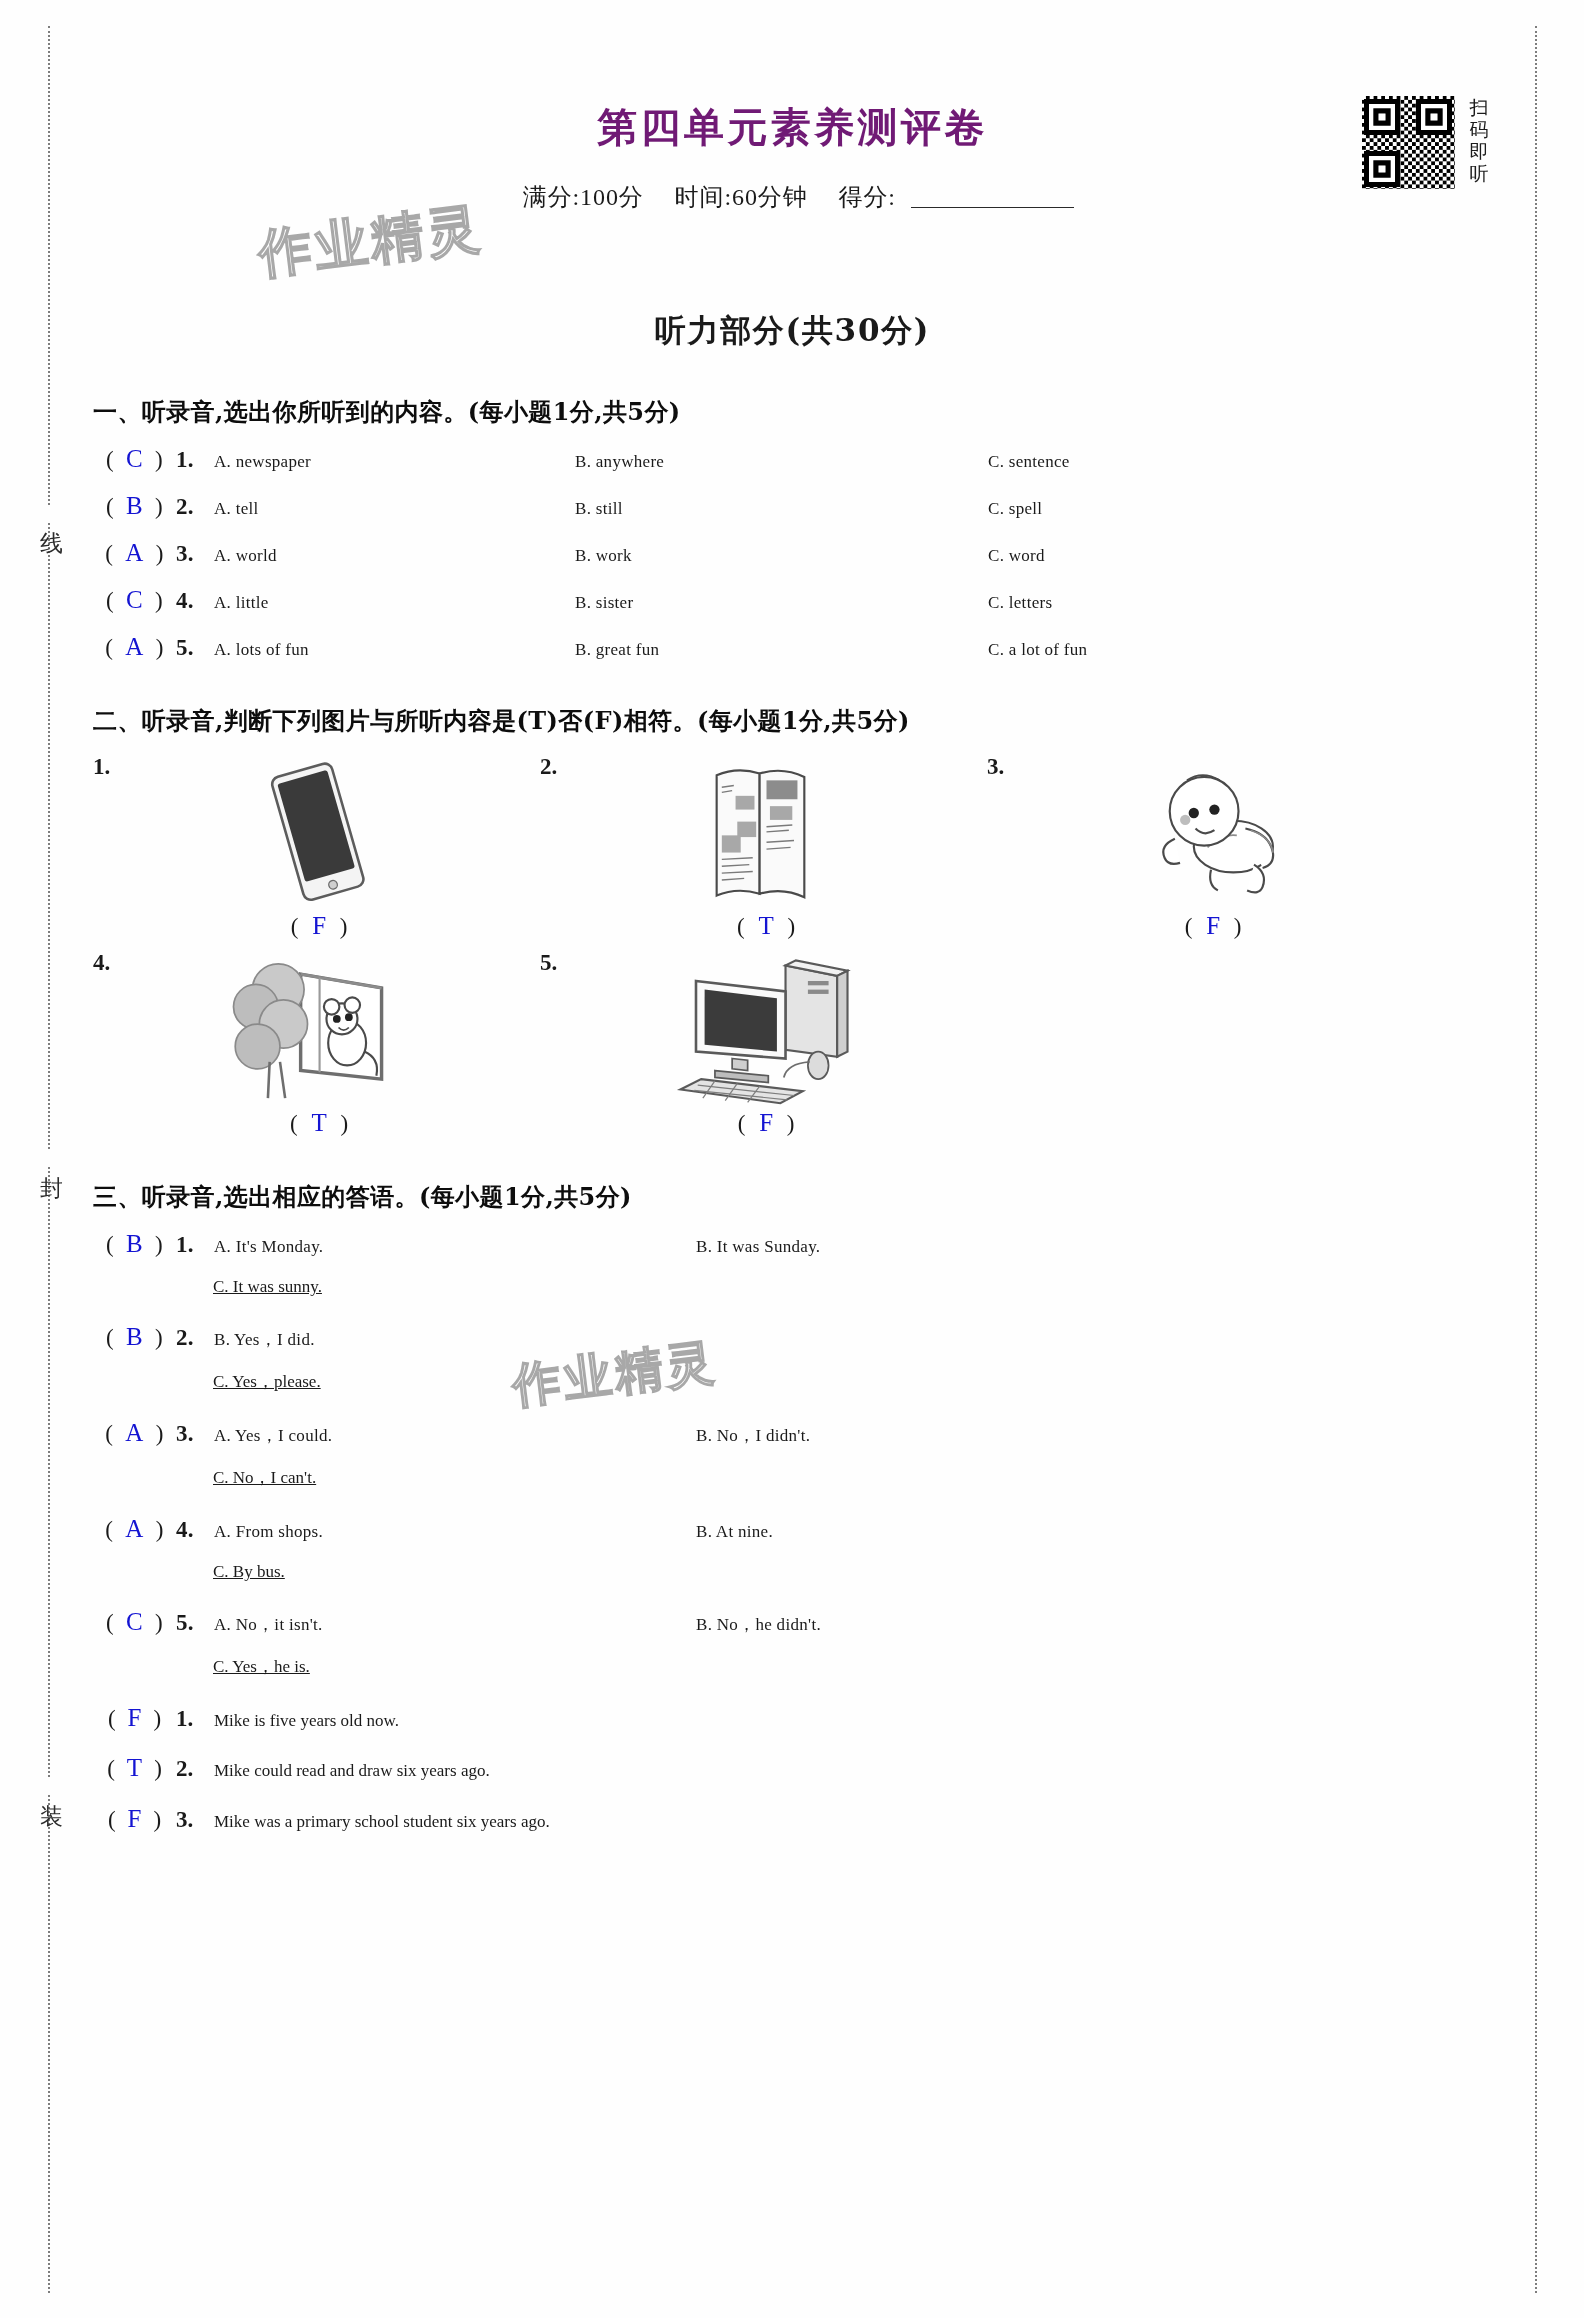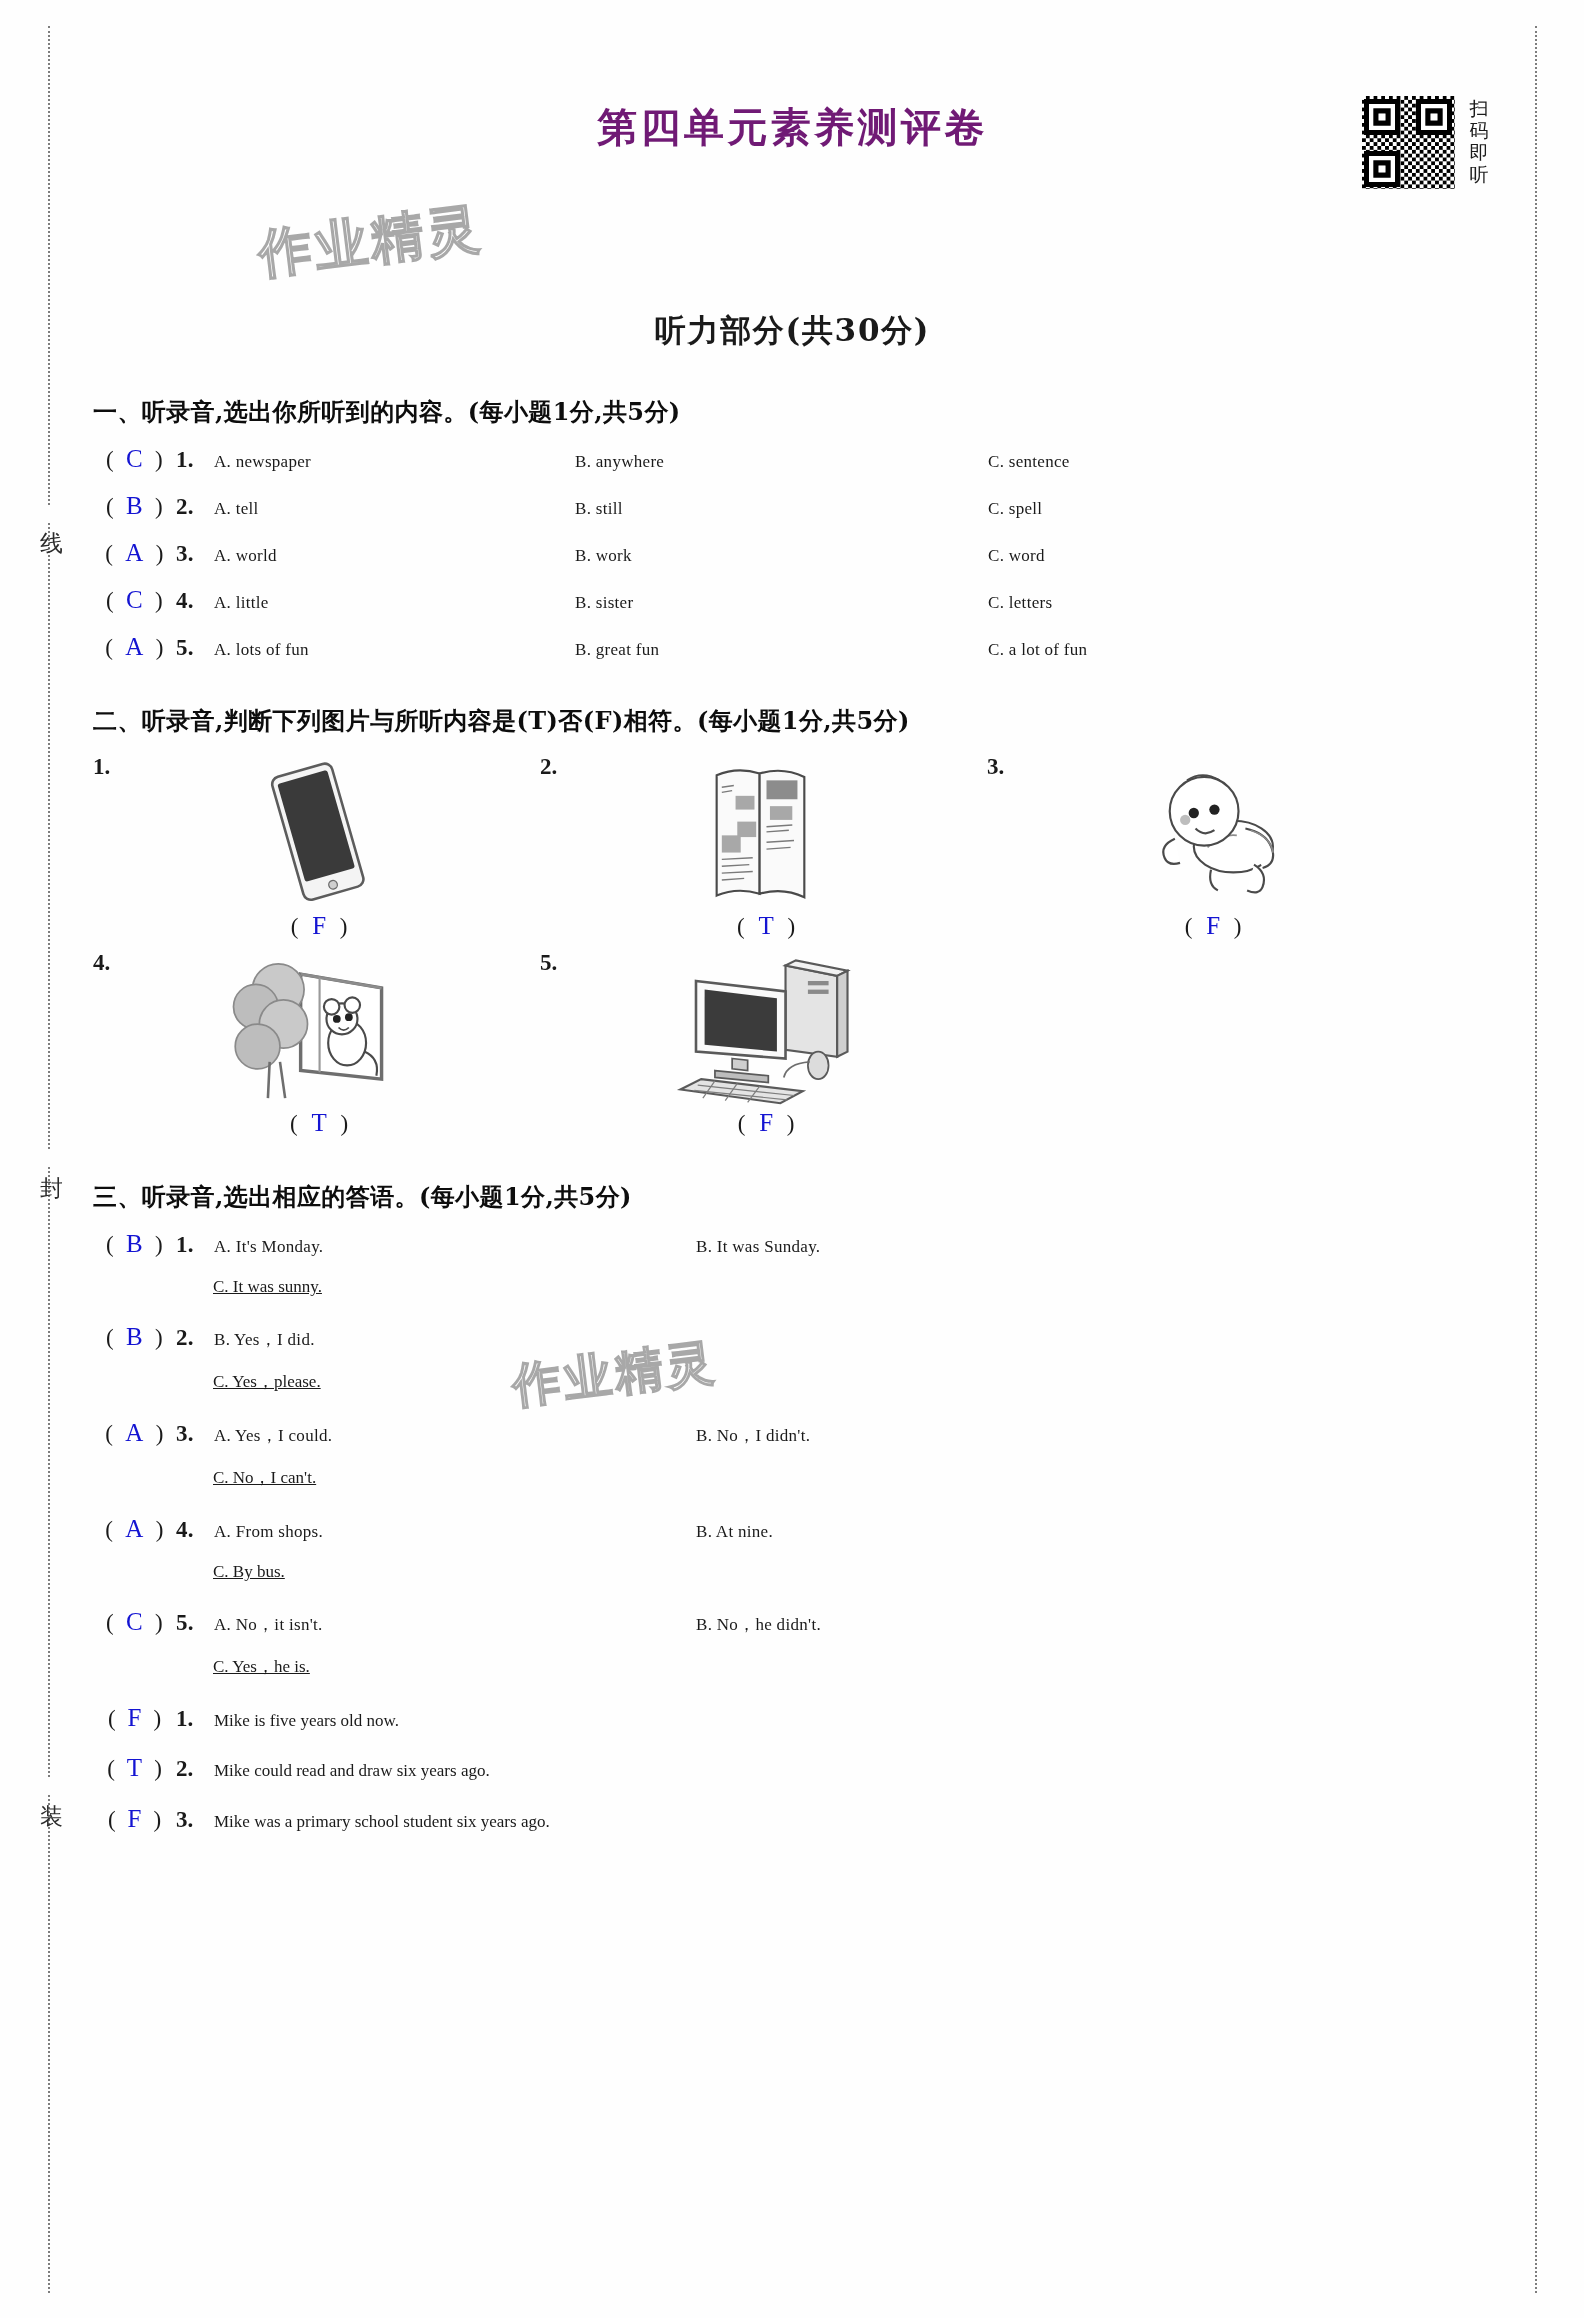--- a/index.html
+++ b/index.html
@@ -89,20 +89,21 @@
   .meta-seg { margin: 0 12px; }
 
   
   .qr-block {
     position: absolute;
     right: 0;
     top: -3.4px;
     display: flex;
     align-items: flex-start;
     gap: 15px;
+    font-family: Liberation Mono, monospace;
   }
   .qr-img {
     width: 93px;
     height: 93px;
     background-image:
       repeating-conic-gradient(#111 0% 25%, #fff 0% 50%);
     background-size: 7.7px 7.7px;
     position: relative;
     filter: contrast(1.2);
   }
@@ -268,20 +269,25 @@
   <div class="content">
 
     <div class="header-row">
       <div class="qr-block">
         <div class="qr-img">
           <div class="qr-corner-bl"></div>
         </div>
         <div class="qr-caption">扫码即听</div>
       </div>
       <div class="paper-title">第四单元素养测评卷</div>
+      <div class="meta-row">
+        <span class="meta-seg">满分:100分</span>
+        <span class="meta-seg">时间:60分钟</span>
+        <span class="meta-seg">得分:</span><span class="blank"></span>
+      </div>
     </div>
 
     <div class="part-title">听力部分(共30分)</div>
 
     <div class="sec-head">一、听录音,选出你所听到的内容。(每小题1分,共5分)</div>
 
     <div class="q-row">
       <div class="ans-box">(<span class="ans-letter">C</span>)</div>
       <div class="q-num">1.</div>
       <div class="opt opt-a">A. newspaper</div>

